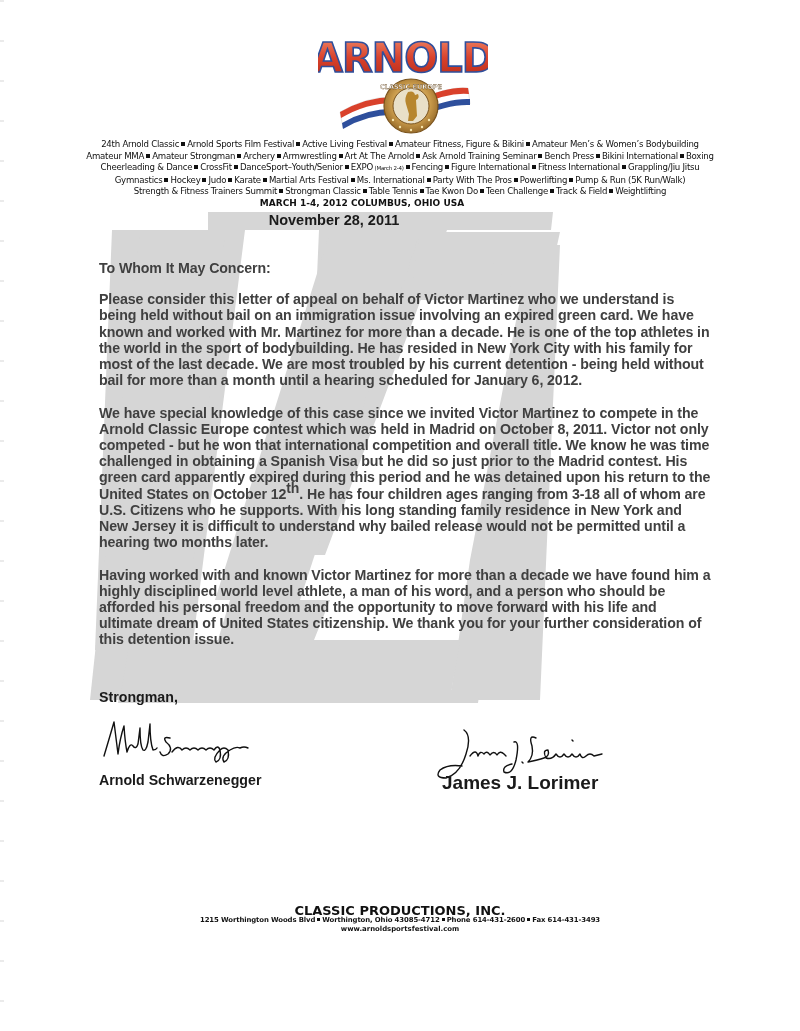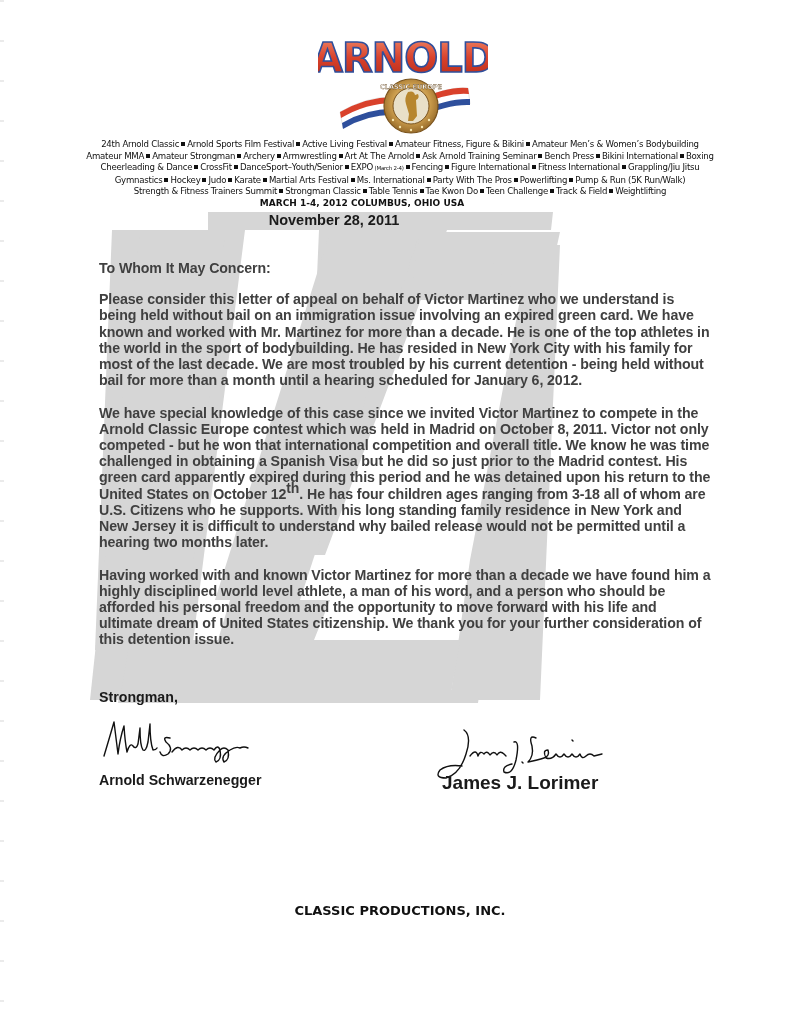--- a/index.html
+++ b/index.html
@@ -127,14 +127,16 @@
       <path d="M104,12 Q96,8 100,20 Q102,30 96,36 Q106,34 112,32 Q118,30 116,24 Q110,24 114,32 Q120,34 124,28 Q128,34 132,28 Q136,34 140,28 Q144,34 148,28 Q150,34 154,30 Q158,26 162,30 L170,28"></path>
       <path d="M140,14 L141,15"></path>
     </g>
   </svg>
 
   <div class="name-left">Arnold Schwarzenegger</div>
   <div class="name-right">James J. Lorimer</div>
 
   <div class="footer">
     <div class="company">CLASSIC PRODUCTIONS, INC.</div>
+    <div class="address" id="addr"><span>1215 Worthington Woods Blvd</span><span class="sq"></span><span>Worthington, Ohio 43085-4712</span><span class="sq"></span><span>Phone 614-431-2600</span><span class="sq"></span><span>Fax 614-431-3493</span></div>
+    <div class="web">www.arnoldsportsfestival.com</div>
   </div>
 </div>
 
 </body></html>

